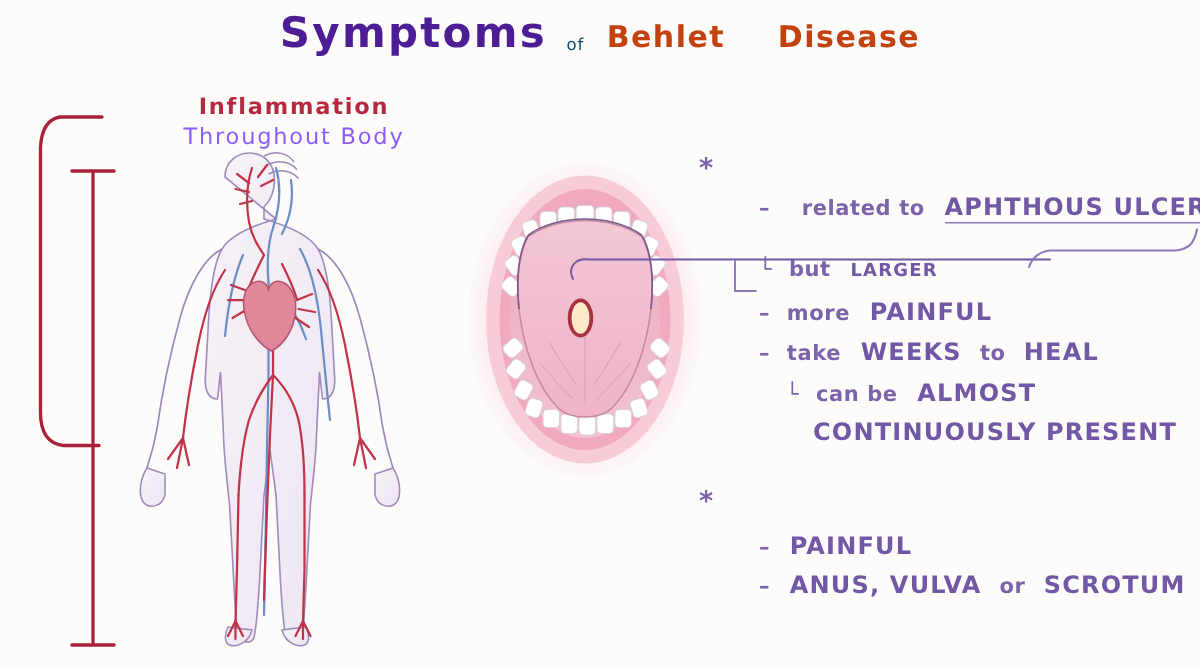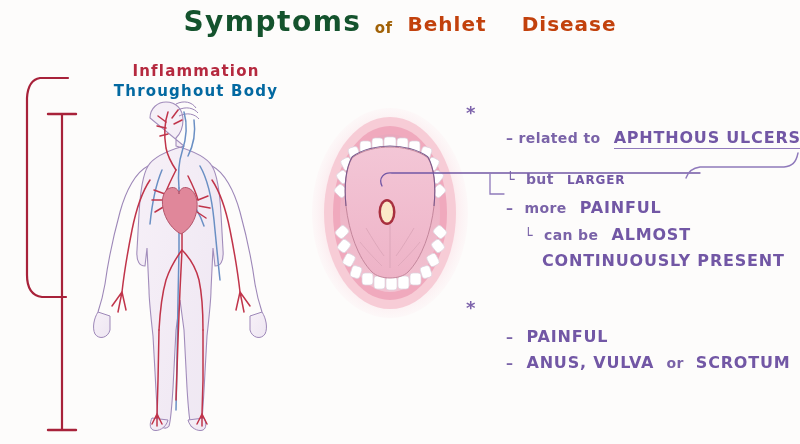--- a/index.html
+++ b/index.html
@@ -21,42 +21,42 @@
   }
   .caps{text-transform:uppercase;}
 
   
   #title{
     position:absolute;left:0;top:8px;width:800px;
     text-align:center;
   }
   #title span{display:inline-block;vertical-align:baseline;}
   .t-sym{
-    font-size:28px;color:#14532d;font-weight:700;
+    font-size:28px;color:#4c1d95;font-weight:700;
     letter-spacing:1.5px;
   }
   .t-of{
-    font-size:15px;color:#a16207;font-weight:700;
+    font-size:11px;color:#0c4a6e;font-weight:400;
     margin:0 8px;position:relative;top:2px;
   }
   .t-beh{
     font-size:20px;color:#c2410c;font-weight:700;
     letter-spacing:1px;margin-left:2px;
   }
 
   
   #label-inflammation{
     position:absolute;left:96px;top:64px;width:200px;text-align:center;
   }
   .lbl-red{
     font-size:15px;color:#b5293f;font-weight:700;letter-spacing:1.2px;
     display:block;
   }
   .lbl-purple{
-    font-size:15px;color:#0369a1;font-weight:700;letter-spacing:1.2px;
+    font-size:15px;color:#8b5cf6;font-weight:400;letter-spacing:1.2px;
     display:block;margin-top:5px;
   }
 
   
   #notes{position:absolute;left:466px;top:104px;width:334px;}
   .note-row{position:relative;white-space:nowrap;}
   .star{
     color:#7d63ab;font-size:18px;font-weight:700;
     position:absolute;left:0;top:0;
   }
@@ -279,36 +279,43 @@
   </svg>
 
   <div id="notes">
 
     <div class="note-row" style="height:24px">
       <span class="hw star">*</span>
     </div>
 
     <div class="note-row" style="height:25px">
       <span class="hw sub r2">–</span>
-      <span class="hw sub lower" style="margin-left:0">related to</span>
+      <span class="hw sub lower" style="margin-left:16px">related to</span>
       <span class="hw em caps uline" style="margin-left:8px">Aphthous Ulcers</span>
     </div>
 
     <div class="note-row" style="height:29px;margin-top:16px">
       <span class="hw sub r2">└</span>
       <span class="hw sub lower" style="margin-left:6px">but</span>
       <span class="hw em" style="margin-left:8px;font-size:12px">LARGER</span>
     </div>
 
     <div class="note-row" style="height:27px">
       <span class="hw sub r2">–</span>
       <span class="hw sub lower" style="margin-left:6px">more</span>
       <span class="hw em caps" style="margin-left:8px">Painful</span>
     </div>
 
+    <div class="note-row" style="height:27px">
+      <span class="hw sub r2">–</span>
+      <span class="hw sub lower" style="margin-left:6px">take</span>
+      <span class="hw em" style="margin-left:8px">WEEKS</span>
+      <span class="hw sub lower" style="margin-left:7px">to</span>
+      <span class="hw em caps" style="margin-left:7px">Heal</span>
+    </div>
 
     <div class="note-row" style="height:26px">
       <span class="hw sub r3">└</span>
       <span class="hw sub lower" style="margin-left:6px">can be</span>
       <span class="hw em caps" style="margin-left:8px">Almost</span>
     </div>
 
     <div class="note-row" style="height:26px">
       <span class="hw em caps r4">Continuously Present</span>
     </div>

